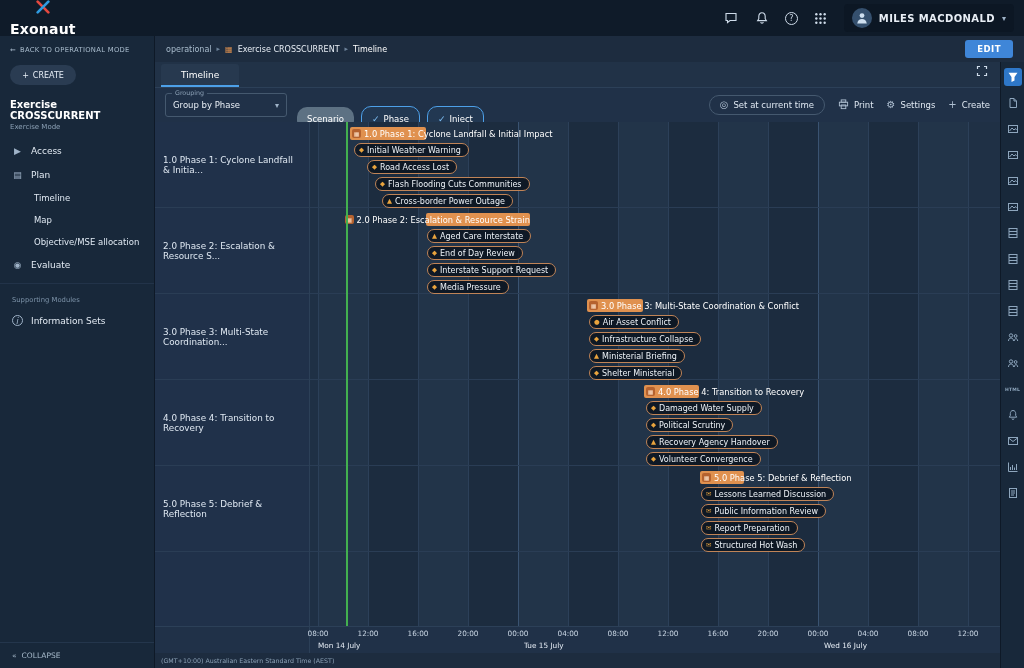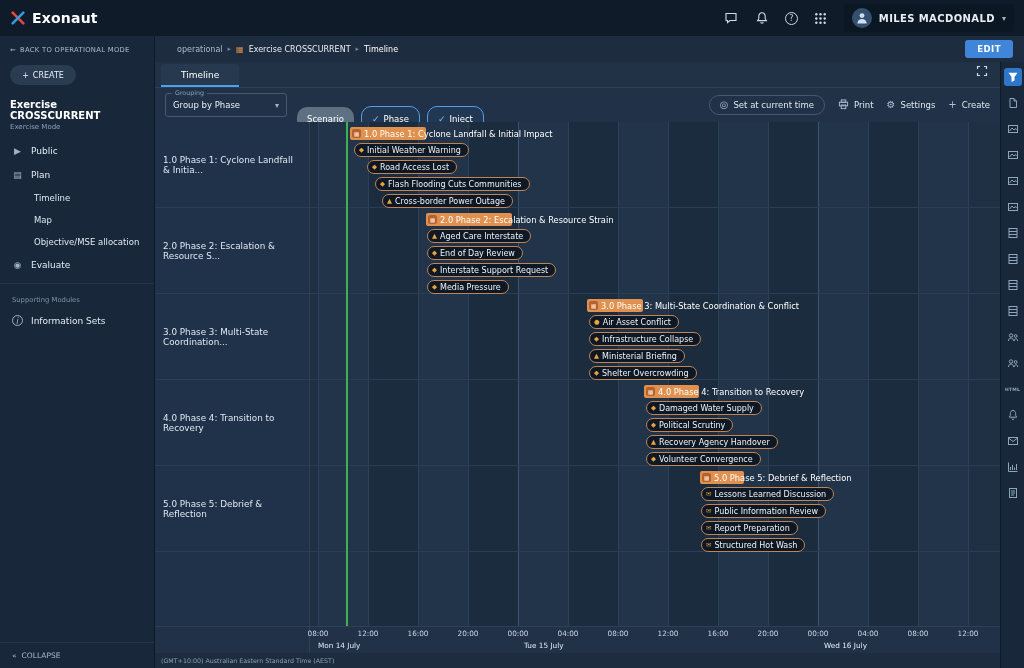--- a/index.html
+++ b/index.html
@@ -6,21 +6,21 @@
   html,body { margin:0; padding:0; }
   body {
     width:1024px; height:668px; overflow:hidden;
     background:#1d2c3f; color:#dfe8f2;
     font-family:"DejaVu Sans", sans-serif;
   }
   .app { width:1024px; height:668px; display:flex; flex-direction:column; }
 
   
   .topbar { height:36px; flex:none; background:#0f1b29; display:flex; align-items:center; justify-content:space-between; padding:0 10px; }
-  .logo { display:flex; align-items:center; gap:6px; }
+  .logo { display:flex; align-items:center; gap:6px;flex-direction:column; }
   .logo-text { font-size:14px; font-weight:bold; color:#fff; letter-spacing:.2px; }
   .top-icons { display:flex; align-items:center; gap:15px; }
   .tb-ic { width:16px; height:16px; display:flex; align-items:center; justify-content:center; color:#cfdcea; }
   .help-circle { width:13px; height:13px; border:1.2px solid #cfdcea; border-radius:50%; font-size:8px; display:flex; align-items:center; justify-content:center; color:#cfdcea; }
   .userbox { display:flex; align-items:center; gap:7px; background:#0c1724; border-radius:4px; padding:4px 8px; }
   .avatar { width:20px; height:20px; border-radius:50%; background:#35506e; display:flex; align-items:center; justify-content:center; }
   .username { font-size:10px; font-weight:bold; color:#e8eef5; letter-spacing:.4px; }
   .caret { font-size:8px; color:#9fb3c8; }
 
   
@@ -36,21 +36,21 @@
   .nav-item .nico { width:11px; font-size:9px; color:#9fb3c8; text-align:center; }
   .nav-sub { padding:6px 12px 6px 34px; font-size:8.5px; color:#dfe8f2; cursor:pointer; }
   .section-label { padding:12px 12px 4px; font-size:6.8px; color:#7d93a9; border-top:1px solid #223349; margin-top:6px; }
   .info-circ { width:11px; height:11px; border:1px solid #9fb3c8; border-radius:50%; font-size:7px; display:flex; align-items:center; justify-content:center; color:#9fb3c8; font-style:italic; }
   .collapse { margin-top:auto; border-top:1px solid #24364c; padding:8px 12px; font-size:7.5px; color:#a9bccd; display:flex; gap:5px; align-items:center; cursor:pointer; }
 
   
   .right-area { flex:1; display:flex; flex-direction:column; min-width:0; }
 
   .crumb-bar { height:26px; flex:none; display:flex; align-items:center; justify-content:space-between; padding:0 11px; background:#1d2c3f; }
-  .crumbs { display:flex; align-items:center; gap:5px; font-size:8px; color:#a9bccd;margin-left:11px; }
+  .crumbs { display:flex; align-items:center; gap:5px; font-size:8px; color:#a9bccd; }
   .crumbs .cur { color:#fff; }
   .crumbs .exname { color:#e8eef5; }
   .fold-ic { color:#e0914f; font-size:8px; }
   .sep { color:#6d8299; font-size:7px; }
   .edit-btn { background:#3f86d8; color:#fff; border:none; border-radius:3px; font-size:8.5px; font-weight:bold; padding:4px 12px; letter-spacing:.5px; font-family:"DejaVu Sans",sans-serif; cursor:pointer; }
 
   .content-rail { flex:1; display:flex; min-height:0; }
   .content { flex:1; display:flex; flex-direction:column; min-width:0; }
 
   
@@ -173,21 +173,21 @@
       </div>
       <div class="create-btn">
         <span>+</span>
         <span>CREATE</span>
       </div>
       <div class="ex-title">Exercise CROSSCURRENT</div>
       <div class="ex-mode">Exercise Mode</div>
 
       <div class="nav-item">
         <span class="nico">▶</span>
-        <span>Public</span>
+        <span>Access</span>
       </div>
       <div class="nav-item">
         <span class="nico">▤</span>
         <span>Plan</span>
       </div>
       <div class="nav-sub">Timeline</div>
       <div class="nav-sub">Map</div>
       <div class="nav-sub">Objective/MSE allocation</div>
       <div class="nav-item">
         <span class="nico">◉</span>
@@ -335,21 +335,21 @@
                     <div class="chip" style="left: 65px; top: 55px;">
                       <span class="chip-ic">◆</span>
                       <span>Flash Flooding Cuts Communities</span>
                     </div>
                     <div class="chip" style="left: 72px; top: 72px;">
                       <span class="chip-ic">▲</span>
                       <span>Cross-border Power Outage</span>
                     </div>
                   </div>
                   <div class="t-row">
-                    <div class="phase-bar" style="left: 116px; width: 86px;">
+                    <div class="phase-bar" style="left: 116px; width: 104px; justify-content: flex-end;">
                       <span class="bar-ic">▦</span>
                       <span class="bar-lb">2.0 Phase 2: Escalation &amp; Resource Strain</span>
                     </div>
                     <div class="chip" style="left: 117px; top: 21px;">
                       <span class="chip-ic">▲</span>
                       <span>Aged Care Interstate</span>
                     </div>
                     <div class="chip" style="left: 117px; top: 38px;">
                       <span class="chip-ic">◆</span>
                       <span>End of Day Review</span>
@@ -375,21 +375,21 @@
                     <div class="chip" style="left: 279px; top: 38px;">
                       <span class="chip-ic">◆</span>
                       <span>Infrastructure Collapse</span>
                     </div>
                     <div class="chip" style="left: 279px; top: 55px;">
                       <span class="chip-ic">▲</span>
                       <span>Ministerial Briefing</span>
                     </div>
                     <div class="chip" style="left: 279px; top: 72px;">
                       <span class="chip-ic">◆</span>
-                      <span>Shelter Overcrowding</span>
+                      <span>Shelter Ministerial</span>
                     </div>
                   </div>
                   <div class="t-row">
                     <div class="phase-bar" style="left: 334px; width: 55px;">
                       <span class="bar-ic">▦</span>
                       <span class="bar-lb">4.0 Phase 4: Transition to Recovery</span>
                     </div>
                     <div class="chip" style="left: 336px; top: 21px;">
                       <span class="chip-ic">◆</span>
                       <span>Damaged Water Supply</span>

